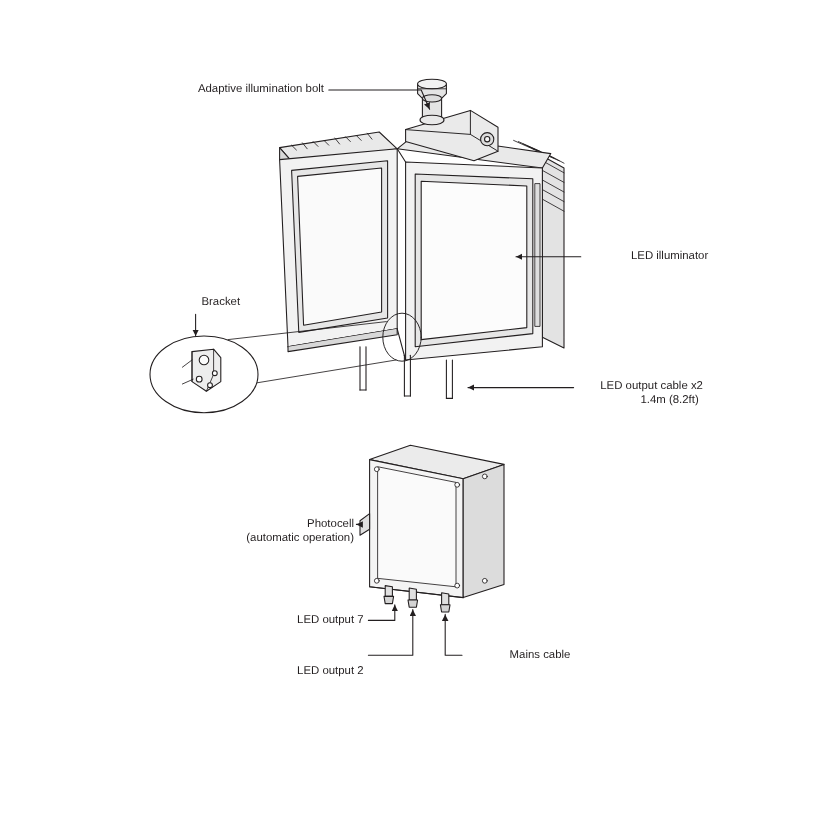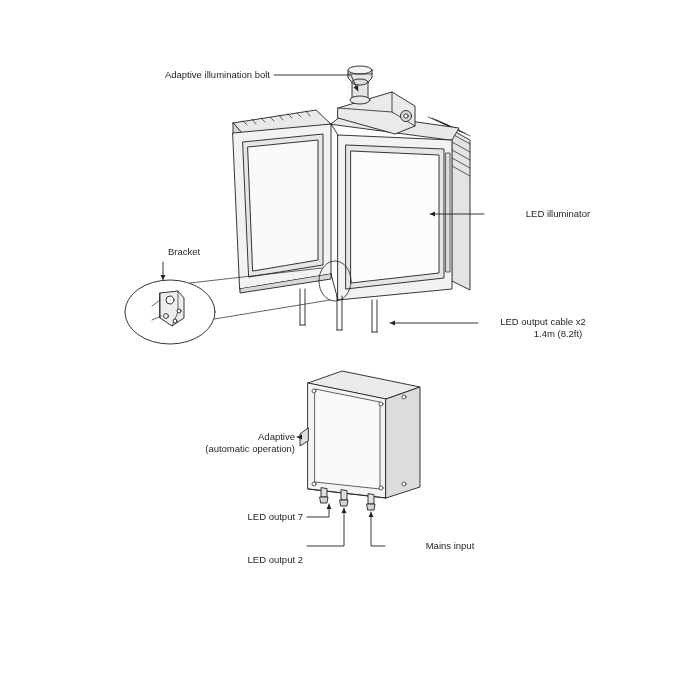--- a/index.html
+++ b/index.html
@@ -211,22 +211,22 @@
 
   <div class="lbl right" style="left:118px; top:69px; width:152px;">Adaptive illumination bolt</div>
 
   <div class="lbl left" style="left:488px; top:208px; width:140px;">LED illuminator</div>
 
   <div class="lbl left" style="left:144px; top:246px; width:80px;">Bracket</div>
 
   <div class="lbl left" style="left:468px; top:316px; width:150px;">LED output cable x2</div>
   <div class="lbl left" style="left:483px; top:328px; width:150px;">1.4m (8.2ft)</div>
 
-  <div class="lbl right" style="left:165px; top:431px; width:130px;">Adaptive</div>
+  <div class="lbl right" style="left:165px; top:431px; width:130px;">Photocell</div>
   <div class="lbl right" style="left:165px; top:443px; width:130px;">(automatic operation)</div>
 
   <div class="lbl right" style="left:175px; top:511px; width:128px;">LED output 7</div>
 
   <div class="lbl right" style="left:175px; top:540px; width:128px;margin-top:14px;">LED output 2</div>
 
-  <div class="lbl left" style="left:390px; top:540px; width:120px;">Mains input</div>
+  <div class="lbl left" style="left:390px; top:540px; width:120px;">Mains cable</div>
 
 </div>
 
 </body></html>

